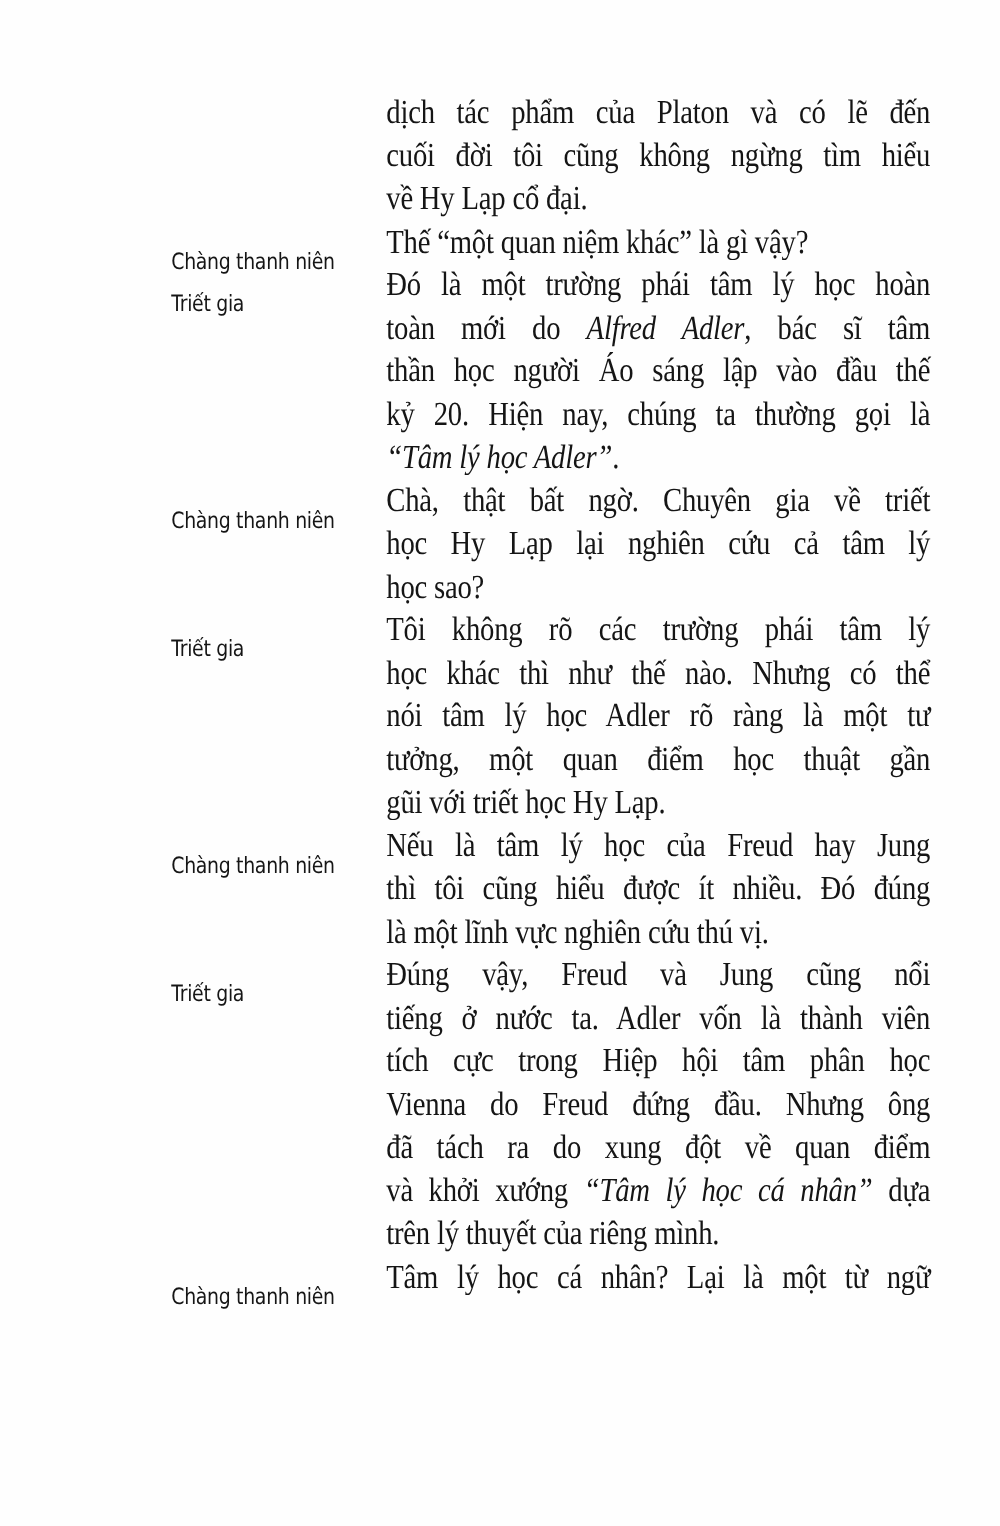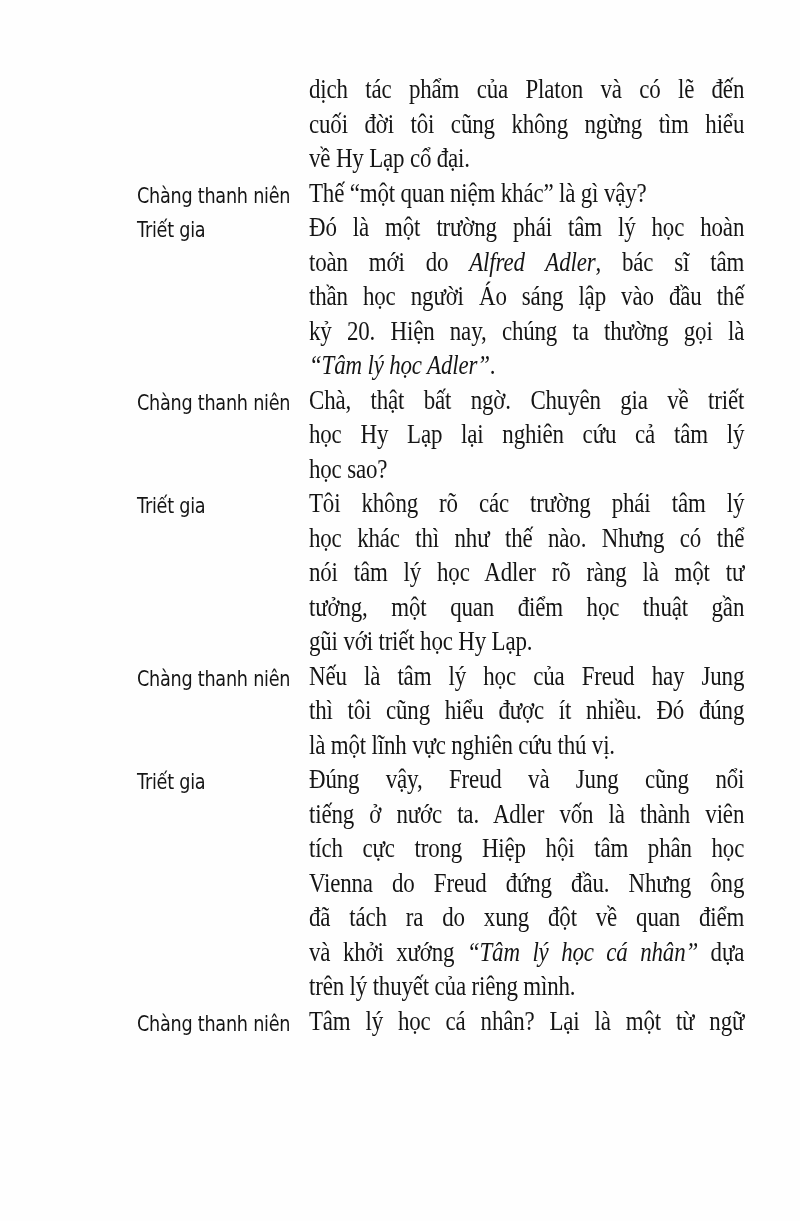--- a/index.html
+++ b/index.html
@@ -17,23 +17,23 @@
     left: 100px;
     top: 72px;
     width: 700px;
     margin-left: 37px;
   }
   .turn { display: flex; align-items: flex-start; }
   .speaker {
     flex: 0 0 172px;
     width: 172px;
     position: relative;
-    top: 3px;
+    top: 17px;
     font-family: "DejaVu Sans", sans-serif;
-    font-size: 21px;
+    font-size: 18px;
     line-height: 34.5px;
     white-space: nowrap;
     letter-spacing: -0.3px;
   }
   .speaker-inner {
     display: inline-block;
     transform: scaleX(0.84);
     transform-origin: 0 50%;
   }
   .speech {

